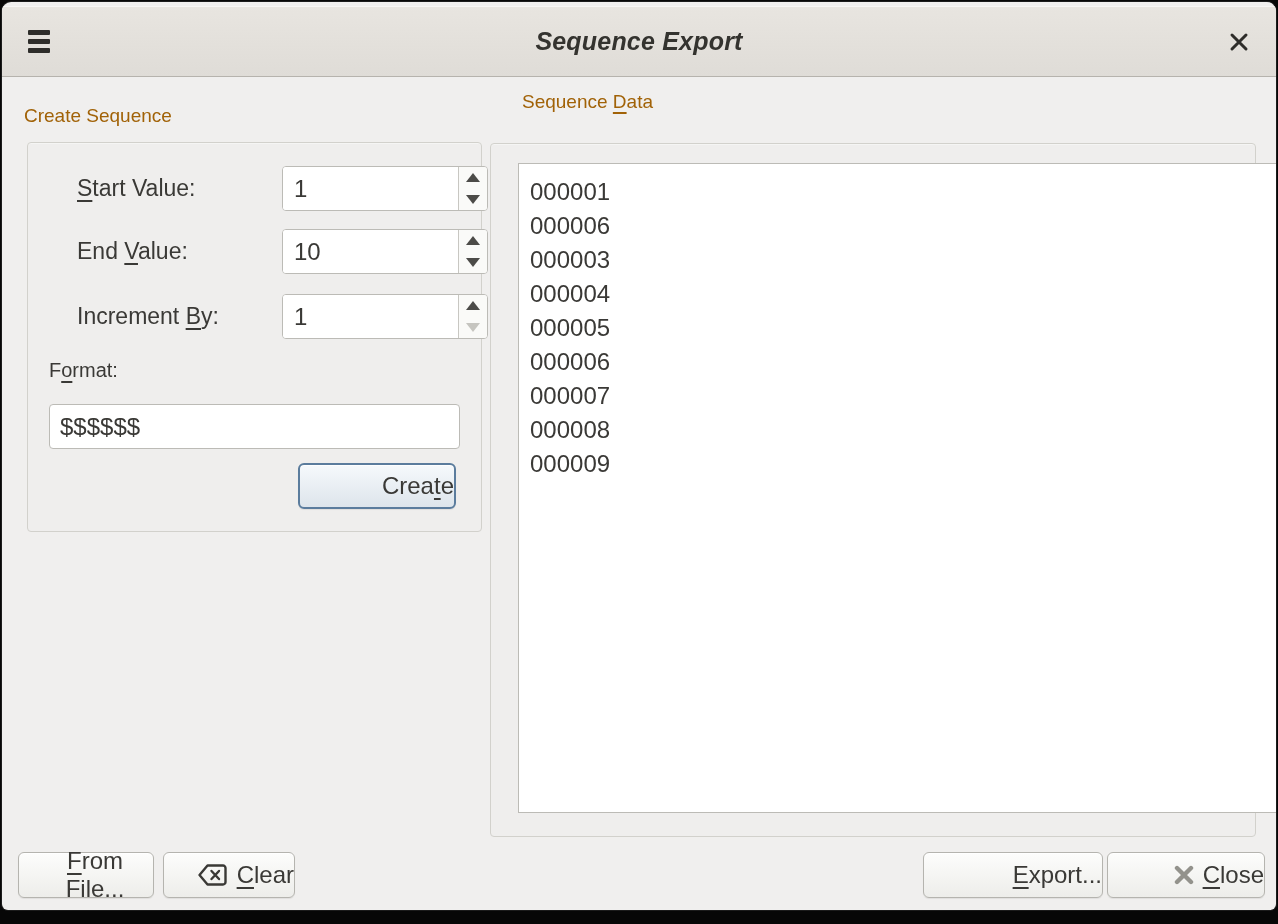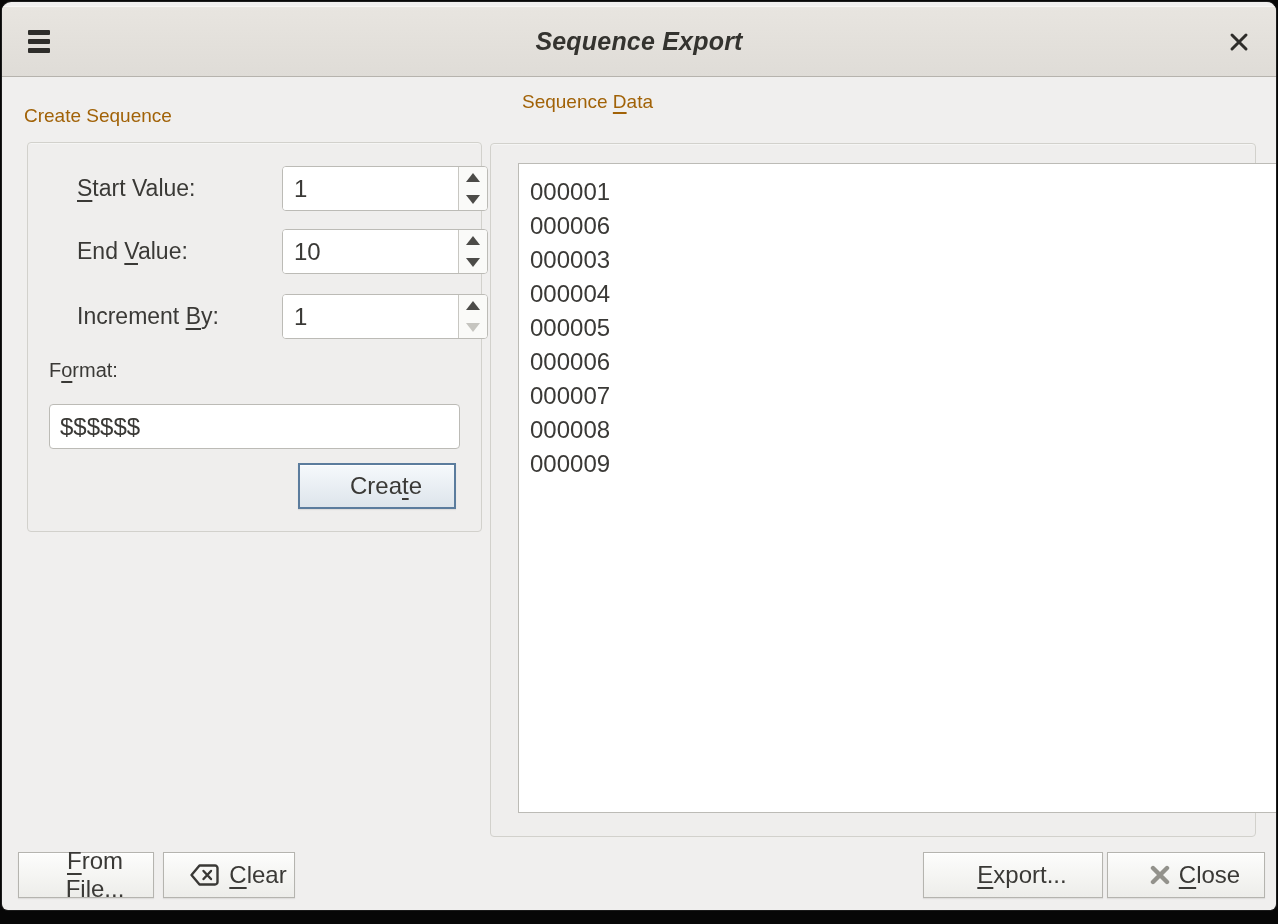--- a/index.html
+++ b/index.html
@@ -48,22 +48,22 @@
   .tri-up { width:0; height:0; border-left:7px solid transparent; border-right:7px solid transparent;
     border-bottom:9px solid #4c4b48; }
   .tri-down { width:0; height:0; border-left:7px solid transparent; border-right:7px solid transparent;
     border-top:9px solid #4c4b48; }
   .spin-btn.disabled .tri-down { border-top-color:#c6c5c0; }
   .format-label { position:absolute; left:21px; top:216px; font-size:20px; color:#3a3936; }
   .format-input { position:absolute; left:21px; top:261px; width:411px; height:45px;
     background:#fff; border:1px solid #bcbbb6; border-radius:4px;
     font-family:inherit; font-size:24px; color:#3a3936; padding-left:10px; outline:none; }
   
-  .btn { display:flex; align-items:center; justify-content:center; gap:9px;
-    background:linear-gradient(#fdfdfc,#ededea); border:1px solid #b5b4af; border-radius:0;
+  .btn { display:flex; align-items:center; justify-content:flex-end; gap:9px;
+    background:linear-gradient(#fdfdfc,#ededea); border:1px solid #b5b4af; border-radius:6px;
     font-family:inherit; font-size:24px; color:#3a3936; cursor:pointer;
     box-shadow:0 1px 1px rgba(0,0,0,.07), inset 0 1px 0 rgba(255,255,255,.8);padding-left:18px; }
   .btn-create { position:absolute; right:25px; top:320px; width:158px; height:46px;
     border:2px solid #5b7c9d; background:linear-gradient(#f6f9fc,#dde4eb); }
   
   .listbox { position:absolute; left:27px; top:19px; width:824px; height:650px;
     background:#ffffff; border:1px solid #bcbbb6; overflow:hidden; }
   .list-item { font-size:24px; color:#3a3936; line-height:34px; padding-left:11px; }
   .listbox .list-item:first-child { margin-top:11px; }
   

